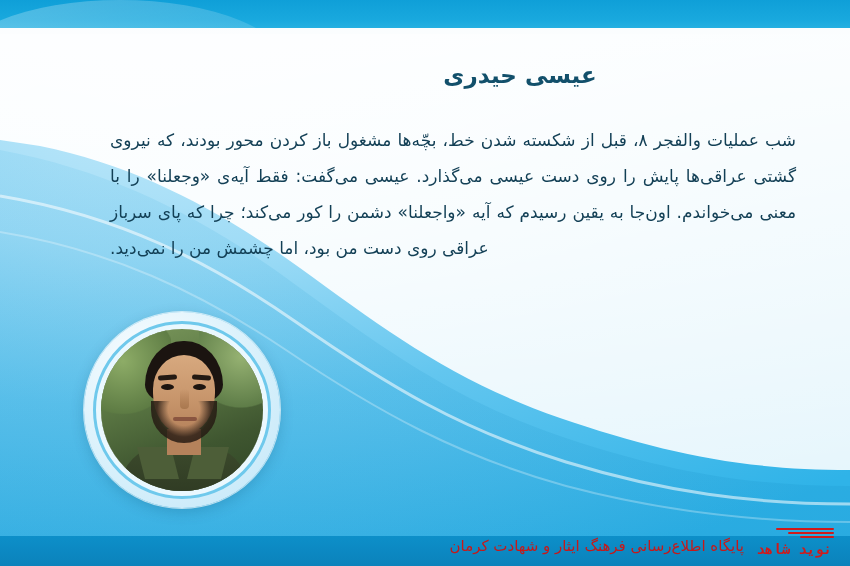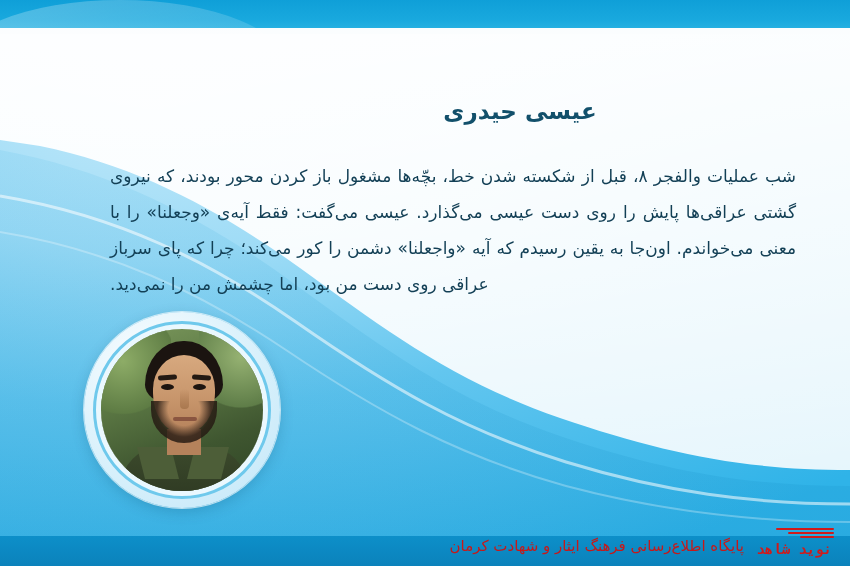--- a/index.html
+++ b/index.html
@@ -45,21 +45,20 @@
   }
 
   
   .content {
     position: absolute;
     right: 40px;
     top: 62px;
     width: 700px;
     text-align: right;
     direction: rtl;
-    margin-top: 36px;
   }
   .title {
     font-family: "DejaVu Sans", "Liberation Sans", sans-serif;
     font-size: 23px;
     font-weight: bold;
     color: #12506b;
     letter-spacing: 0;
     margin: 0 0 34px 0;
     text-align: center;
     padding-left: 120px;

